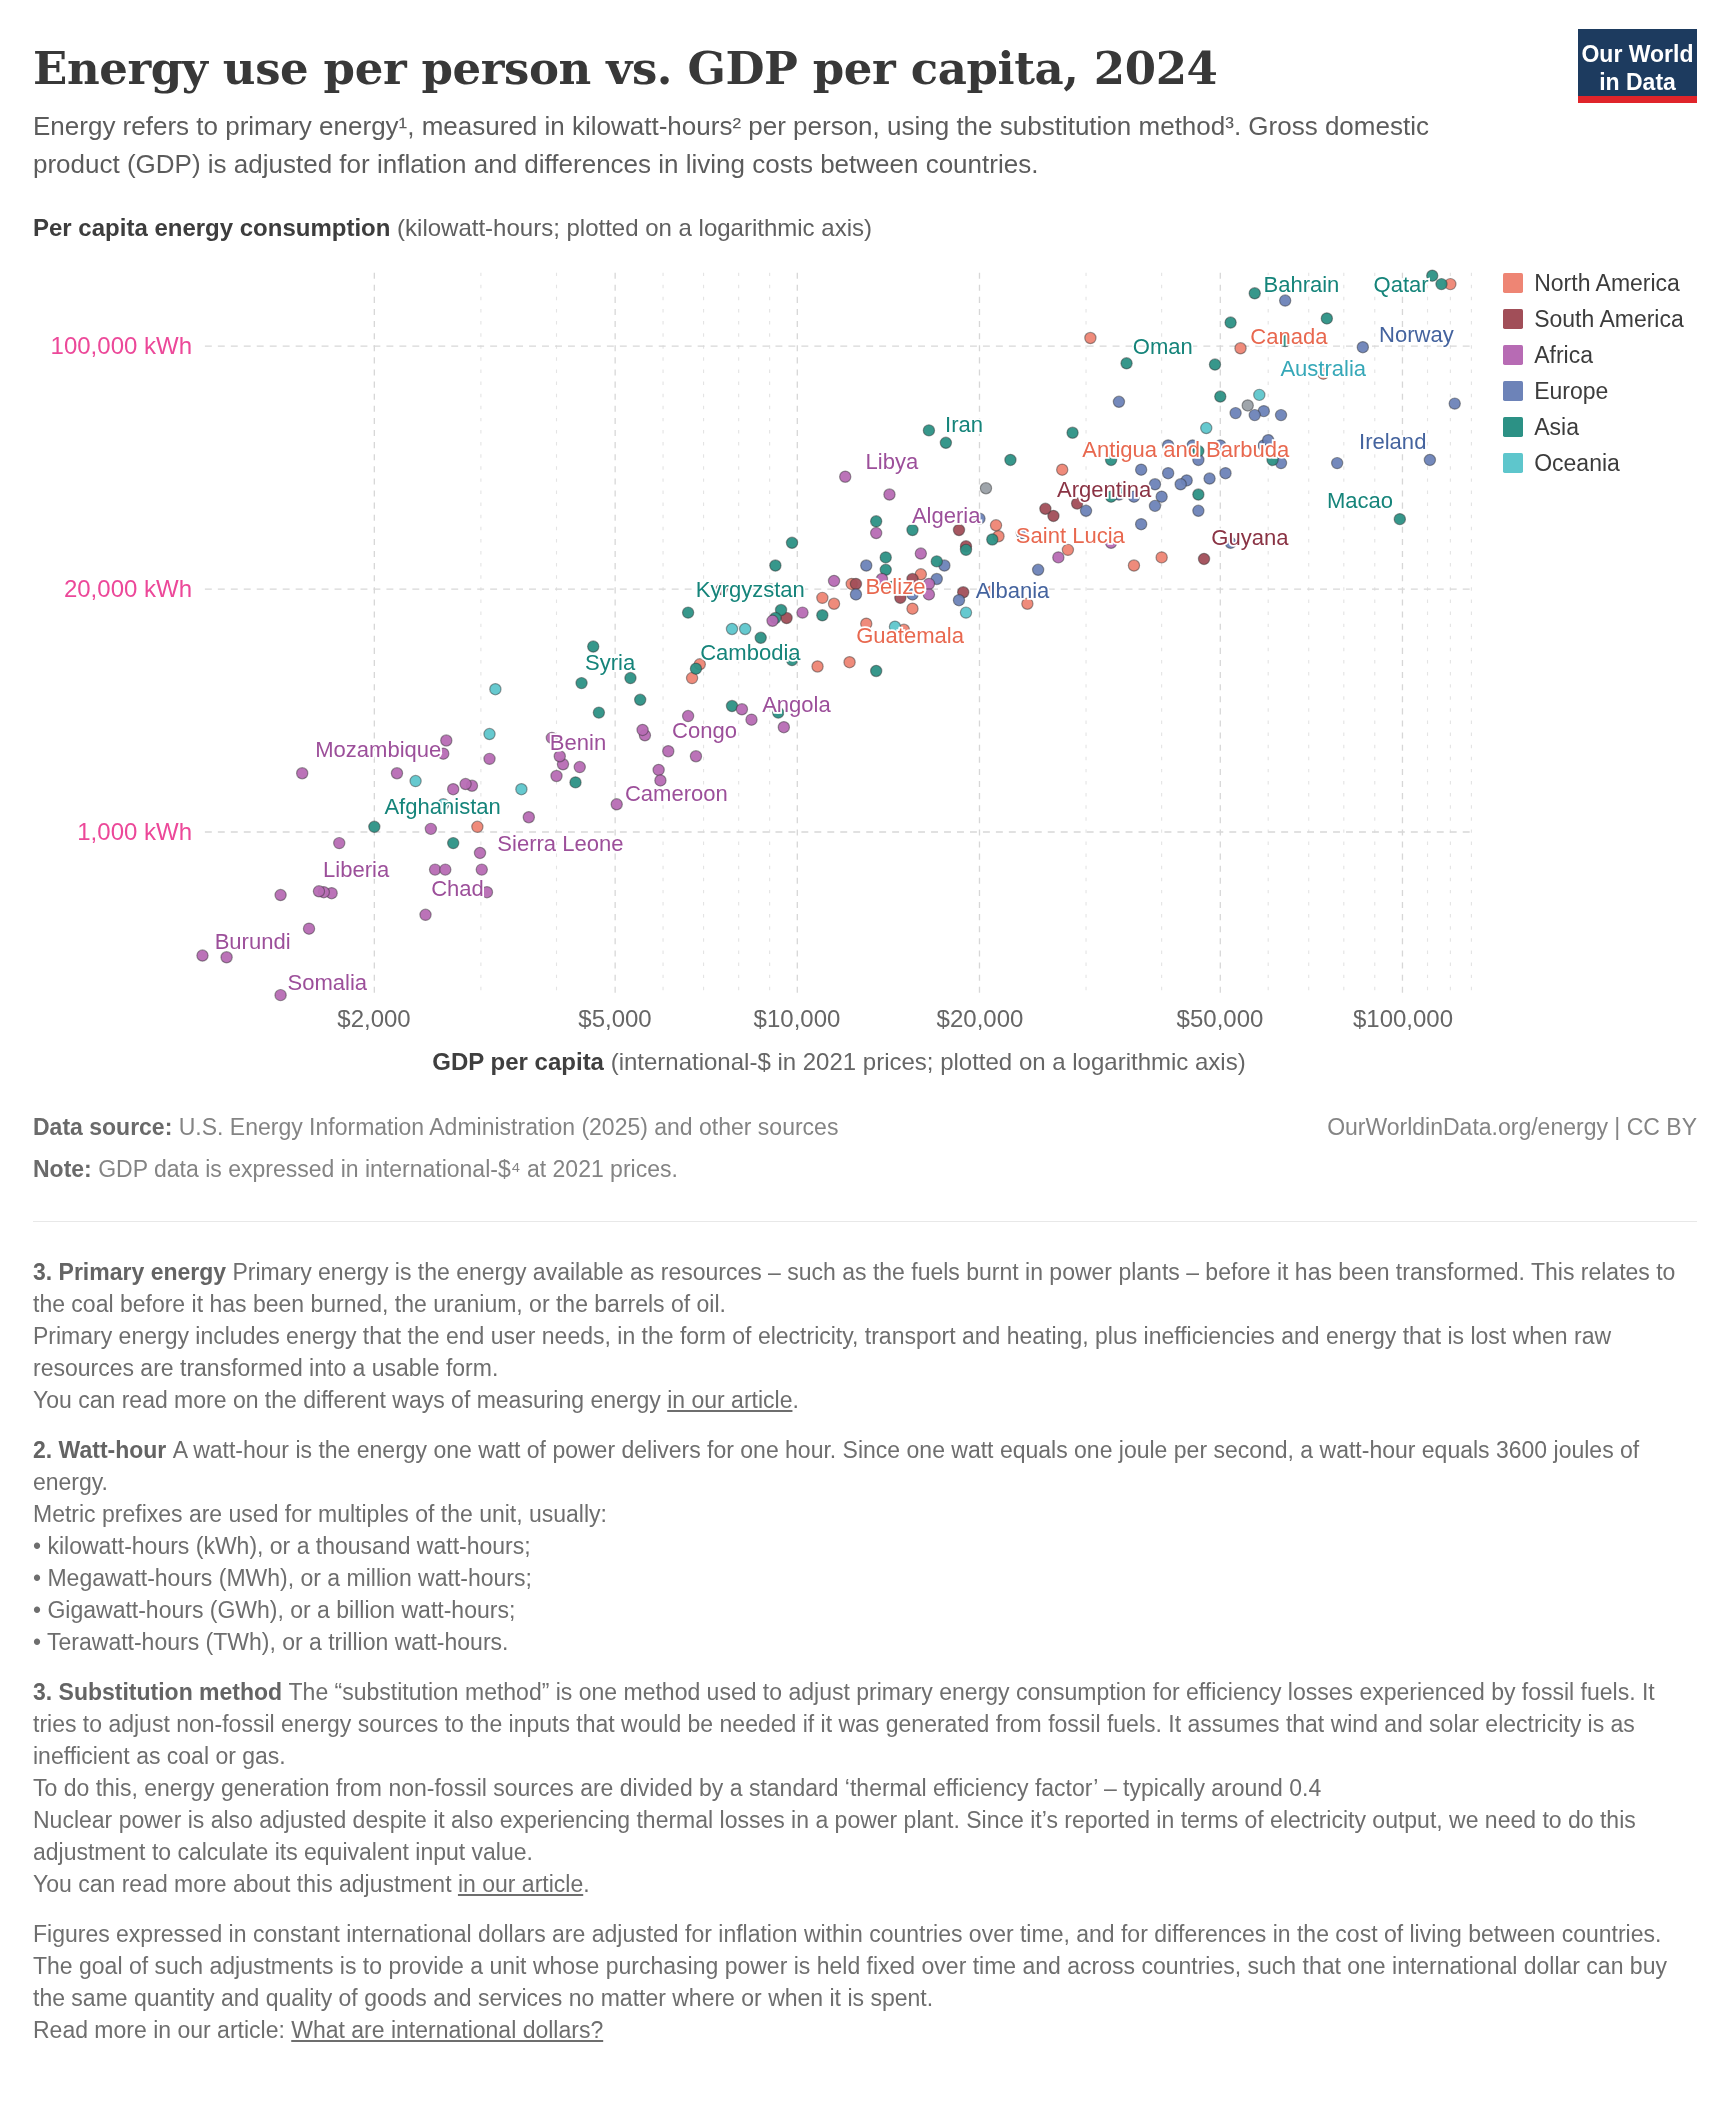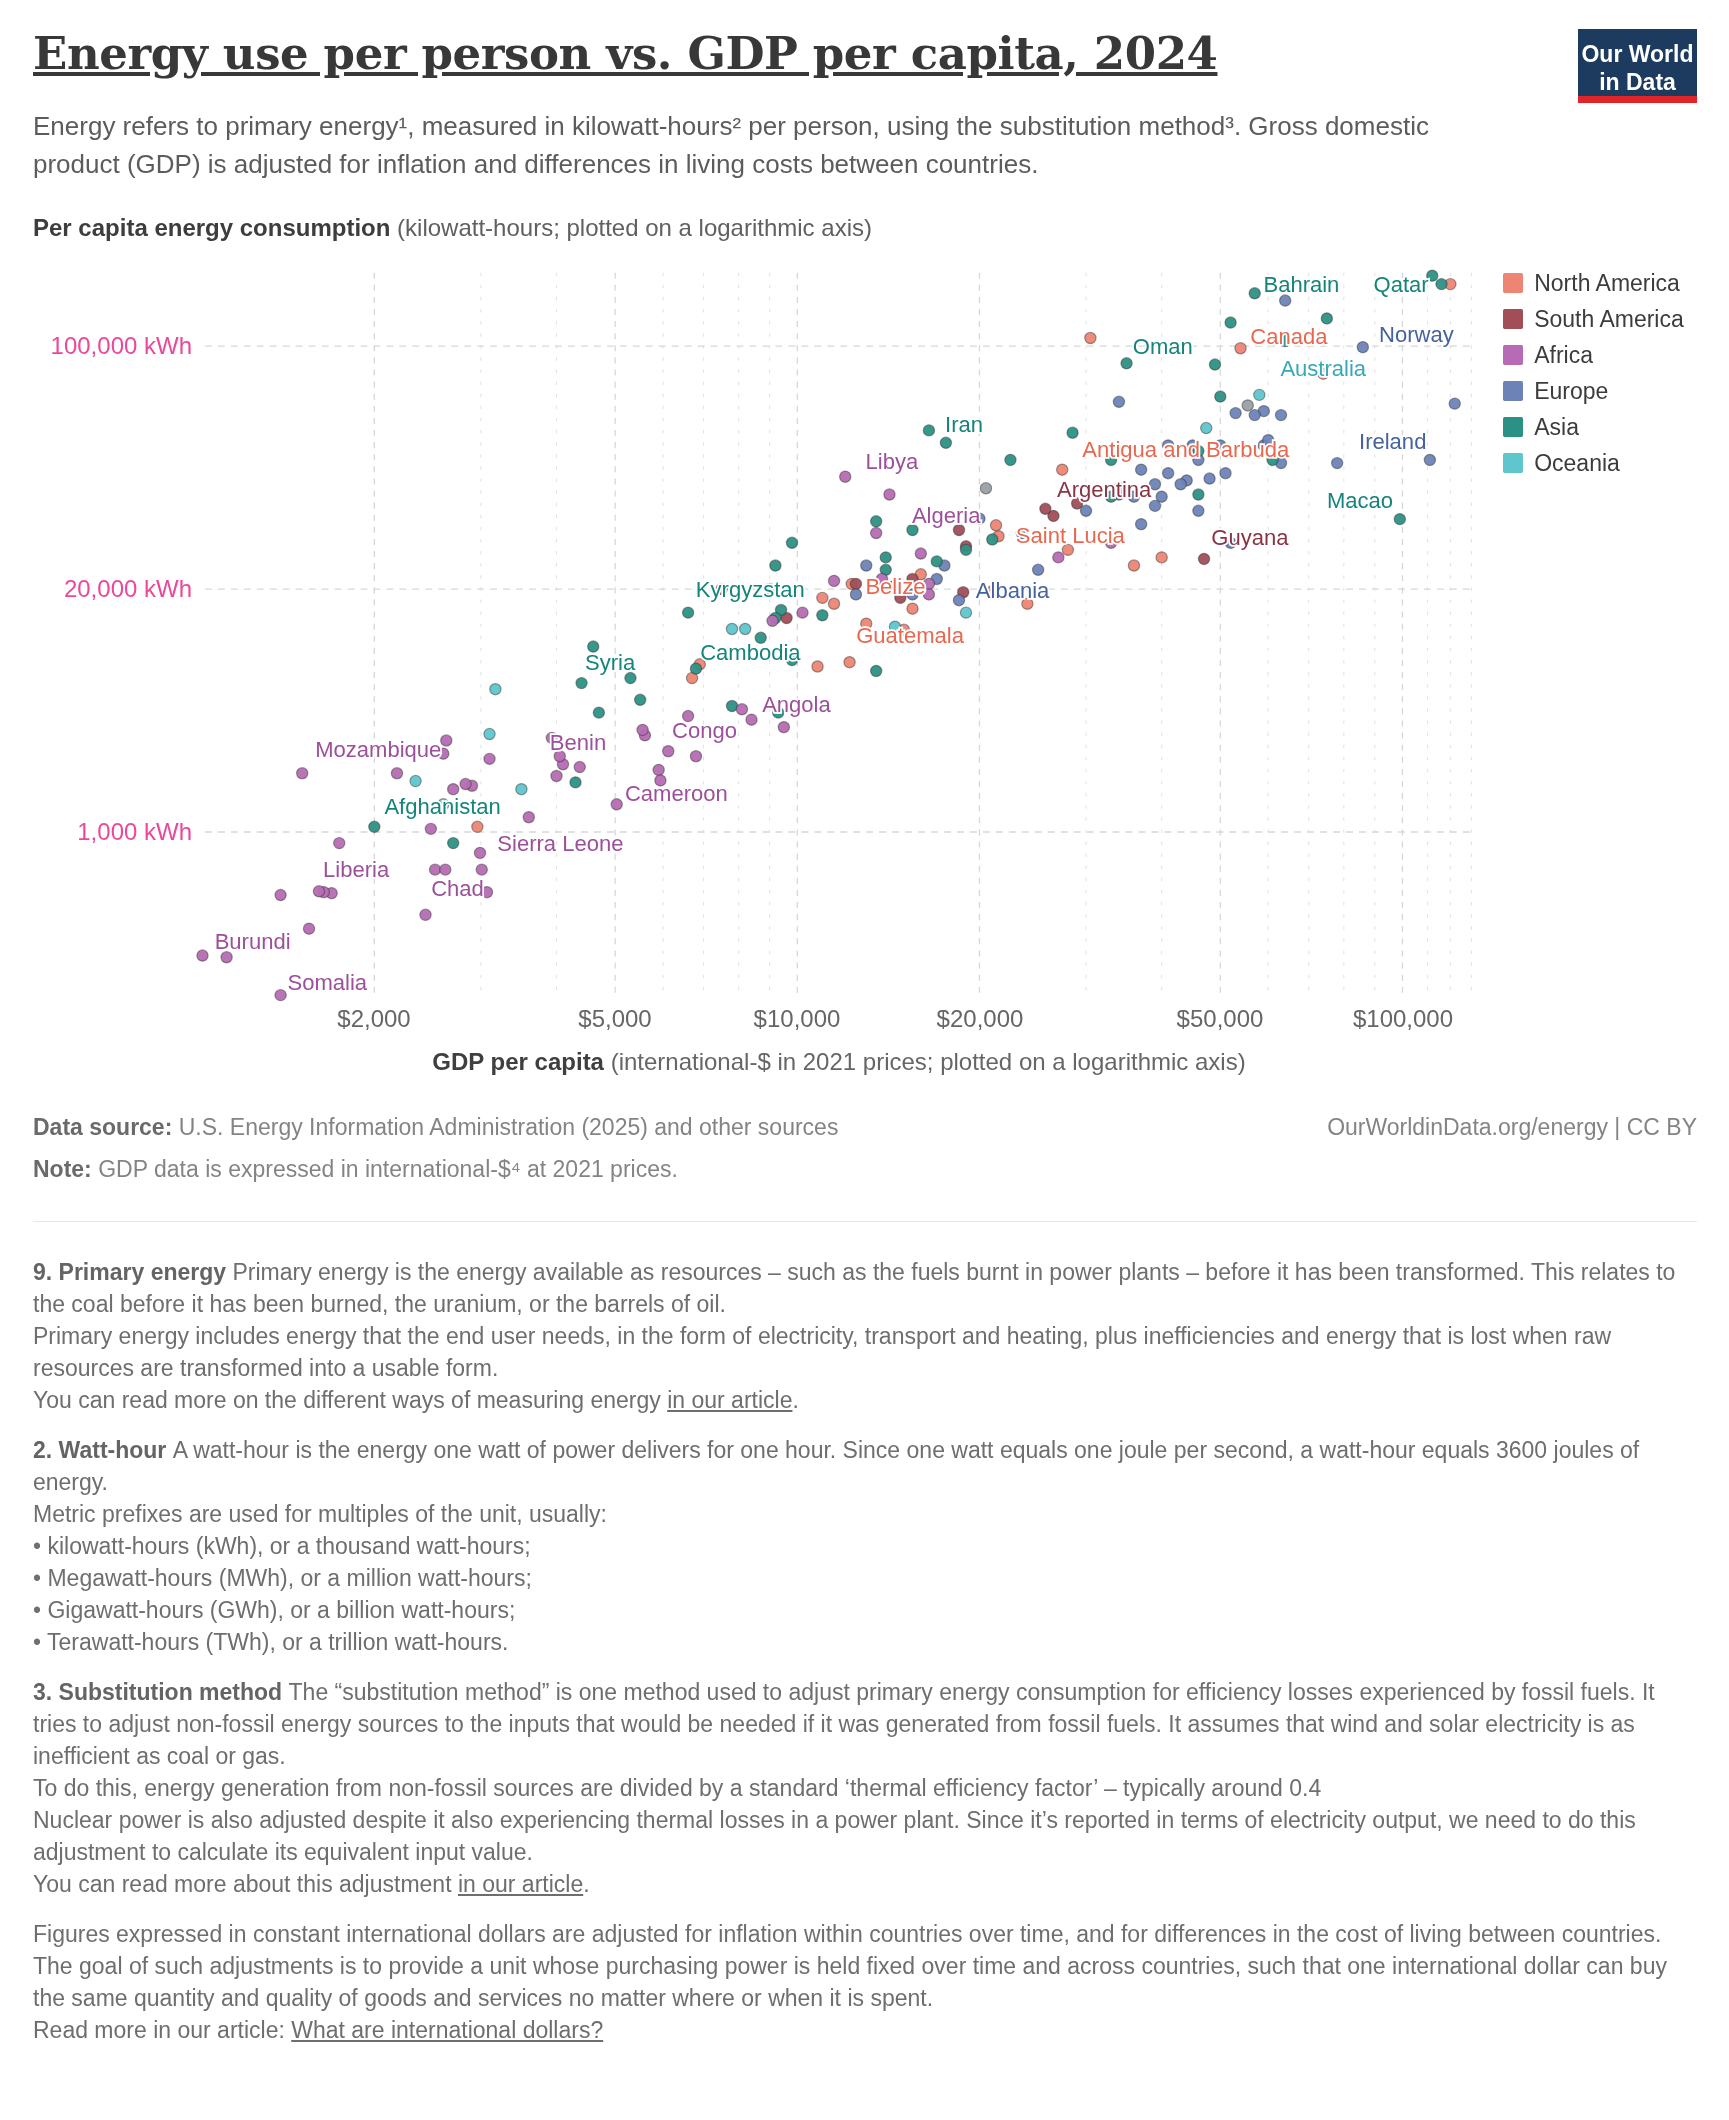--- a/index.html
+++ b/index.html
@@ -1,18 +1,18 @@
 <!DOCTYPE html>
 <html style="font-size:14px"><head>
 <meta charset="utf-8">
 <style>
   html,body{margin:0;padding:0;background:#fff;}
   body{width:1729px;height:2120px;position:relative;font-family:"Liberation Sans",sans-serif;color:#3c3c3c;}
   .abs{position:absolute;}
-  #title{left:33px;top:27px;font-family:"DejaVu Serif","Liberation Serif",serif;font-weight:700;font-size:45px;color:#383838;letter-spacing:-0.4px;text-decoration:underline;}
+  #title{left:33px;top:42px;font-family:"DejaVu Serif","Liberation Serif",serif;font-weight:700;font-size:45px;color:#383838;letter-spacing:-0.4px;}
   #subtitle{left:33px;top:107px;width:1487px;font-size:26px;line-height:38px;color:#5c5c5c;}
   #logo{right:32px;top:29px;width:119px;height:67px;background:#1d3b5f;border-bottom:7.8px solid #e0242a;display:flex;flex-direction:column;align-items:center;justify-content:flex-end;}
   #logo div{color:#fff;font-weight:700;font-size:23px;line-height:28px;}
   #chart-heading{left:33px;top:214px;font-size:24px;color:#606060;}
   #chart-heading b{color:#3d3d3d;font-weight:700;}
   #chart{left:0;top:251px;width:1729px;height:830px;}
   #plot-svg{position:absolute;left:0;top:0;}
   .ytick{position:absolute;width:192px;text-align:right;font-size:24px;color:#ec4899;height:29px;line-height:29px;}
   .xtick{position:absolute;font-size:24px;color:#666;text-align:center;width:138px;top:754px;}
   #x-axis-title{left:0;top:797px;width:1678px;text-align:center;font-size:24px;color:#666;}
@@ -344,21 +344,21 @@
 <div class="abs" id="footer">
   <div class="row1">
     <div><b>Data source:</b><span> U.S. Energy Information Administration (2025) and other sources</span></div>
     <div>OurWorldinData.org/energy | CC BY</div>
   </div>
   <div class="row2"><b>Note:</b><span> GDP data is expressed in international-$⁴ at 2021 prices.</span></div>
 </div>
 <div class="abs" id="divider"></div>
 <div class="abs" id="footnotes">
     <div class="fn">
-      <p><b>9. Primary energy </b>Primary energy is the energy available as resources – such as the fuels burnt in power plants – before it has been transformed. This relates to the coal before it has been burned, the uranium, or the barrels of oil.</p>
+      <p><b>3. Primary energy </b>Primary energy is the energy available as resources – such as the fuels burnt in power plants – before it has been transformed. This relates to the coal before it has been burned, the uranium, or the barrels of oil.</p>
       <p>Primary energy includes energy that the end user needs, in the form of electricity, transport and heating, plus inefficiencies and energy that is lost when raw resources are transformed into a usable form.</p>
       <p>You can read more on the different ways of measuring energy <a>in our article</a>.</p>
     </div>
     <div class="fn">
       <p><b>2. Watt-hour </b>A watt-hour is the energy one watt of power delivers for one hour. Since one watt equals one joule per second, a watt-hour equals 3600 joules of energy.</p>
       <p>Metric prefixes are used for multiples of the unit, usually:</p>
       <p>• kilowatt-hours (kWh), or a thousand watt-hours;</p>
       <p>• Megawatt-hours (MWh), or a million watt-hours;</p>
       <p>• Gigawatt-hours (GWh), or a billion watt-hours;</p>
       <p>• Terawatt-hours (TWh), or a trillion watt-hours.</p>

